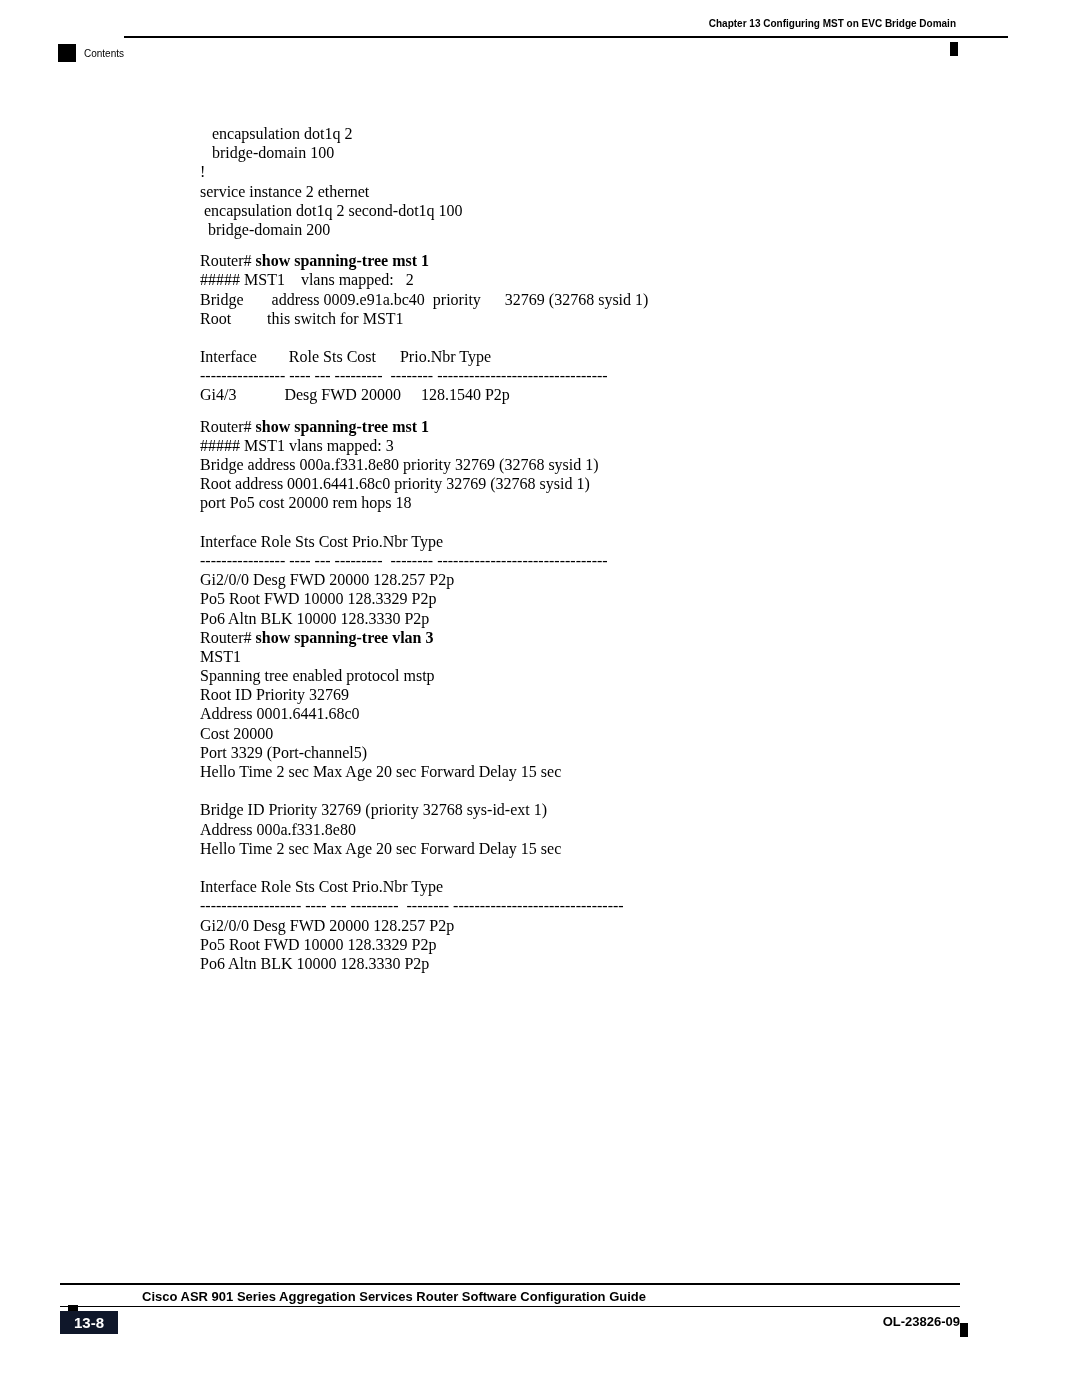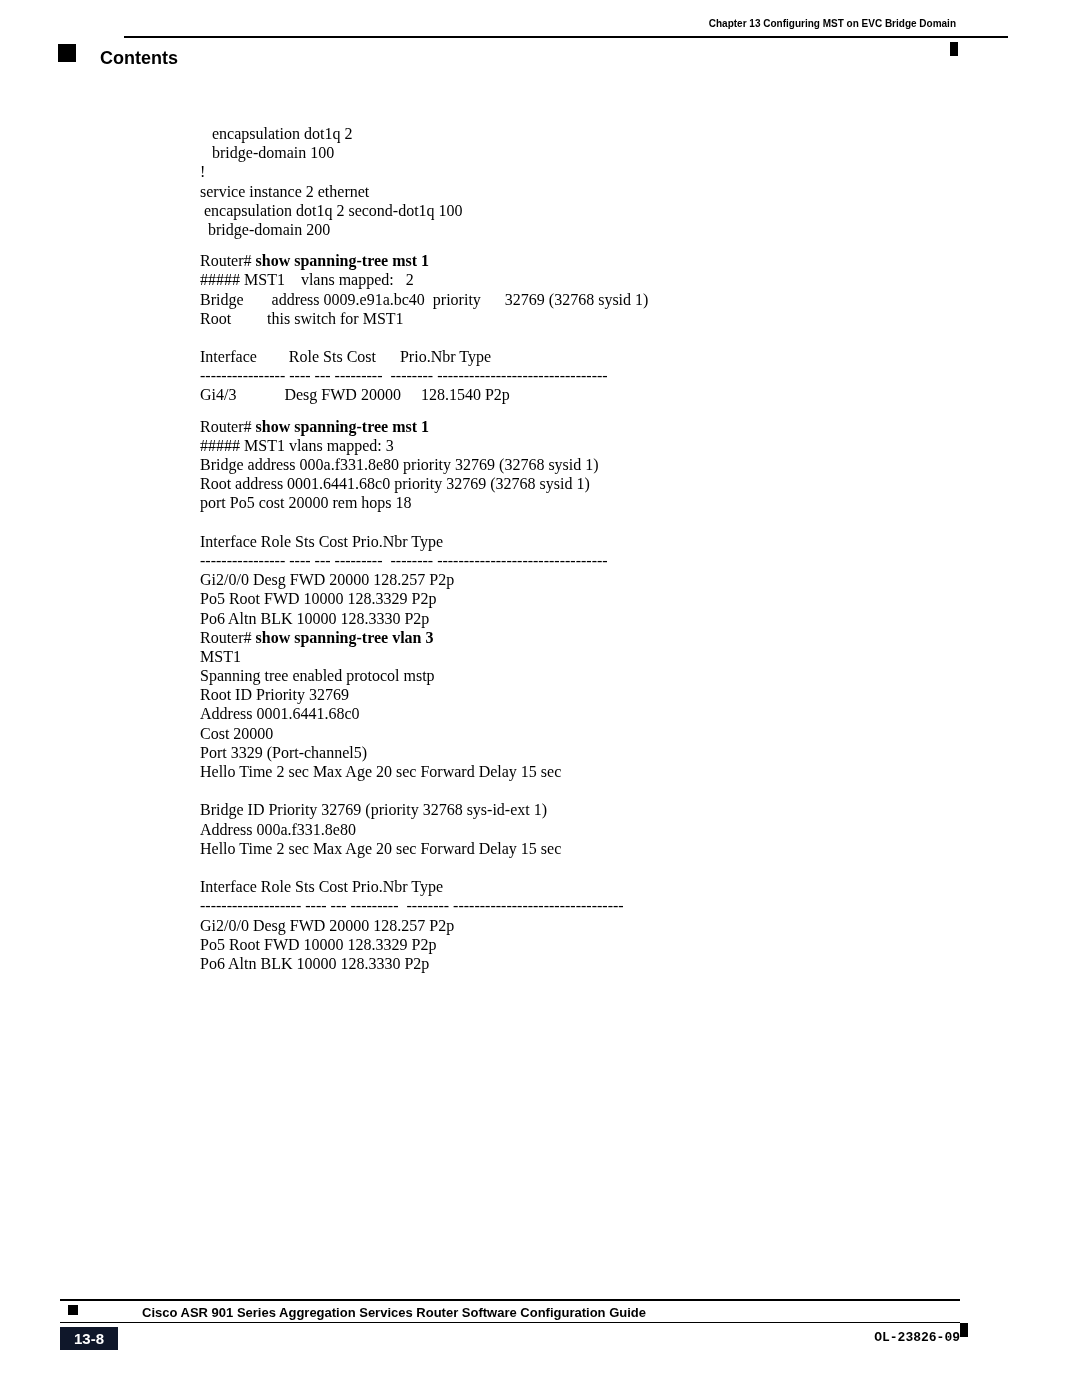--- a/index.html
+++ b/index.html
@@ -26,25 +26,25 @@
     .header-chapter {
       position: absolute;
       right: 124px;
       top: -18px;
       font-family: Arial, sans-serif;
       font-size: 10px;
       font-weight: bold;
     }
     .header-contents {
       position: absolute;
-      left: 100px;
+      left: 84px;
       top: 12px;
       font-family: Arial, sans-serif;
-      font-size: 18px;
-      font-weight: bold;
+      font-size: 10px;
+      font-weight: normal;
     }
     .header-sq-black {
       position: absolute;
       left: 58px;
       top: 8px;
       width: 18px;
       height: 18px;
       background: #000;
     }
     .header-sq-right {
@@ -72,21 +72,21 @@
     }
     .code-bold { font-weight: bold; }
     .body-text {
       font-family: "Times New Roman", Times, serif;
       font-size: 18px;
       margin-bottom: 6px;
       line-height: 1.38;
     }
     .footer {
       position: absolute;
-      bottom: 44px;
+      bottom: 60px;
       left: 60px;
       right: 120px;
     }
     .footer-guide-bar {
       border-top: 2px solid #000;
       border-bottom: 1px solid #000;
       padding: 2px 0;
       position: relative;
       height: 24px;
     }
@@ -109,21 +109,21 @@
       font-family: Arial, sans-serif;
       font-size: 15px;
       font-weight: bold;
       display: inline-block;
       padding: 3px 14px;
     }
     .footer-docid {
       position: absolute;
       right: 0;
       top: 3px;
-      font-family: Liberation Mono, monospace;
+      font-family: Liberation Sans, sans-serif;
       font-size: 13px;
       font-weight: bold;
     }
     .footer-sq-small {
       position: absolute;
       left: 68px;
       bottom: 82px;
       width: 10px;
       height: 10px;
       background: #000;

